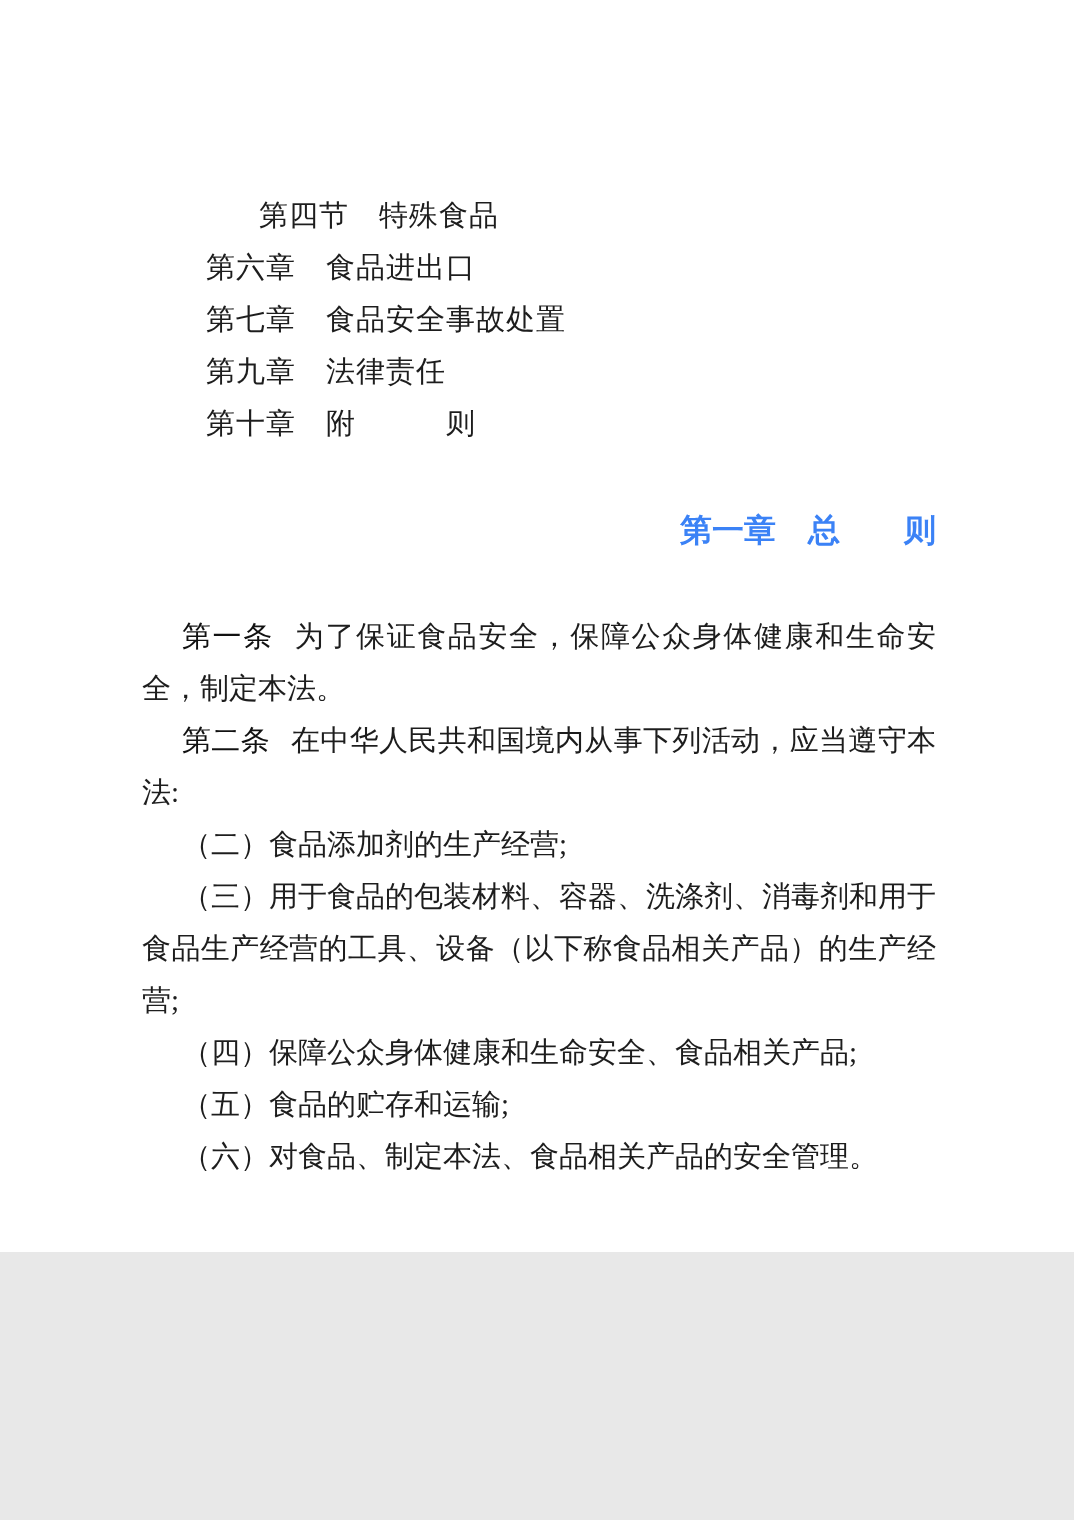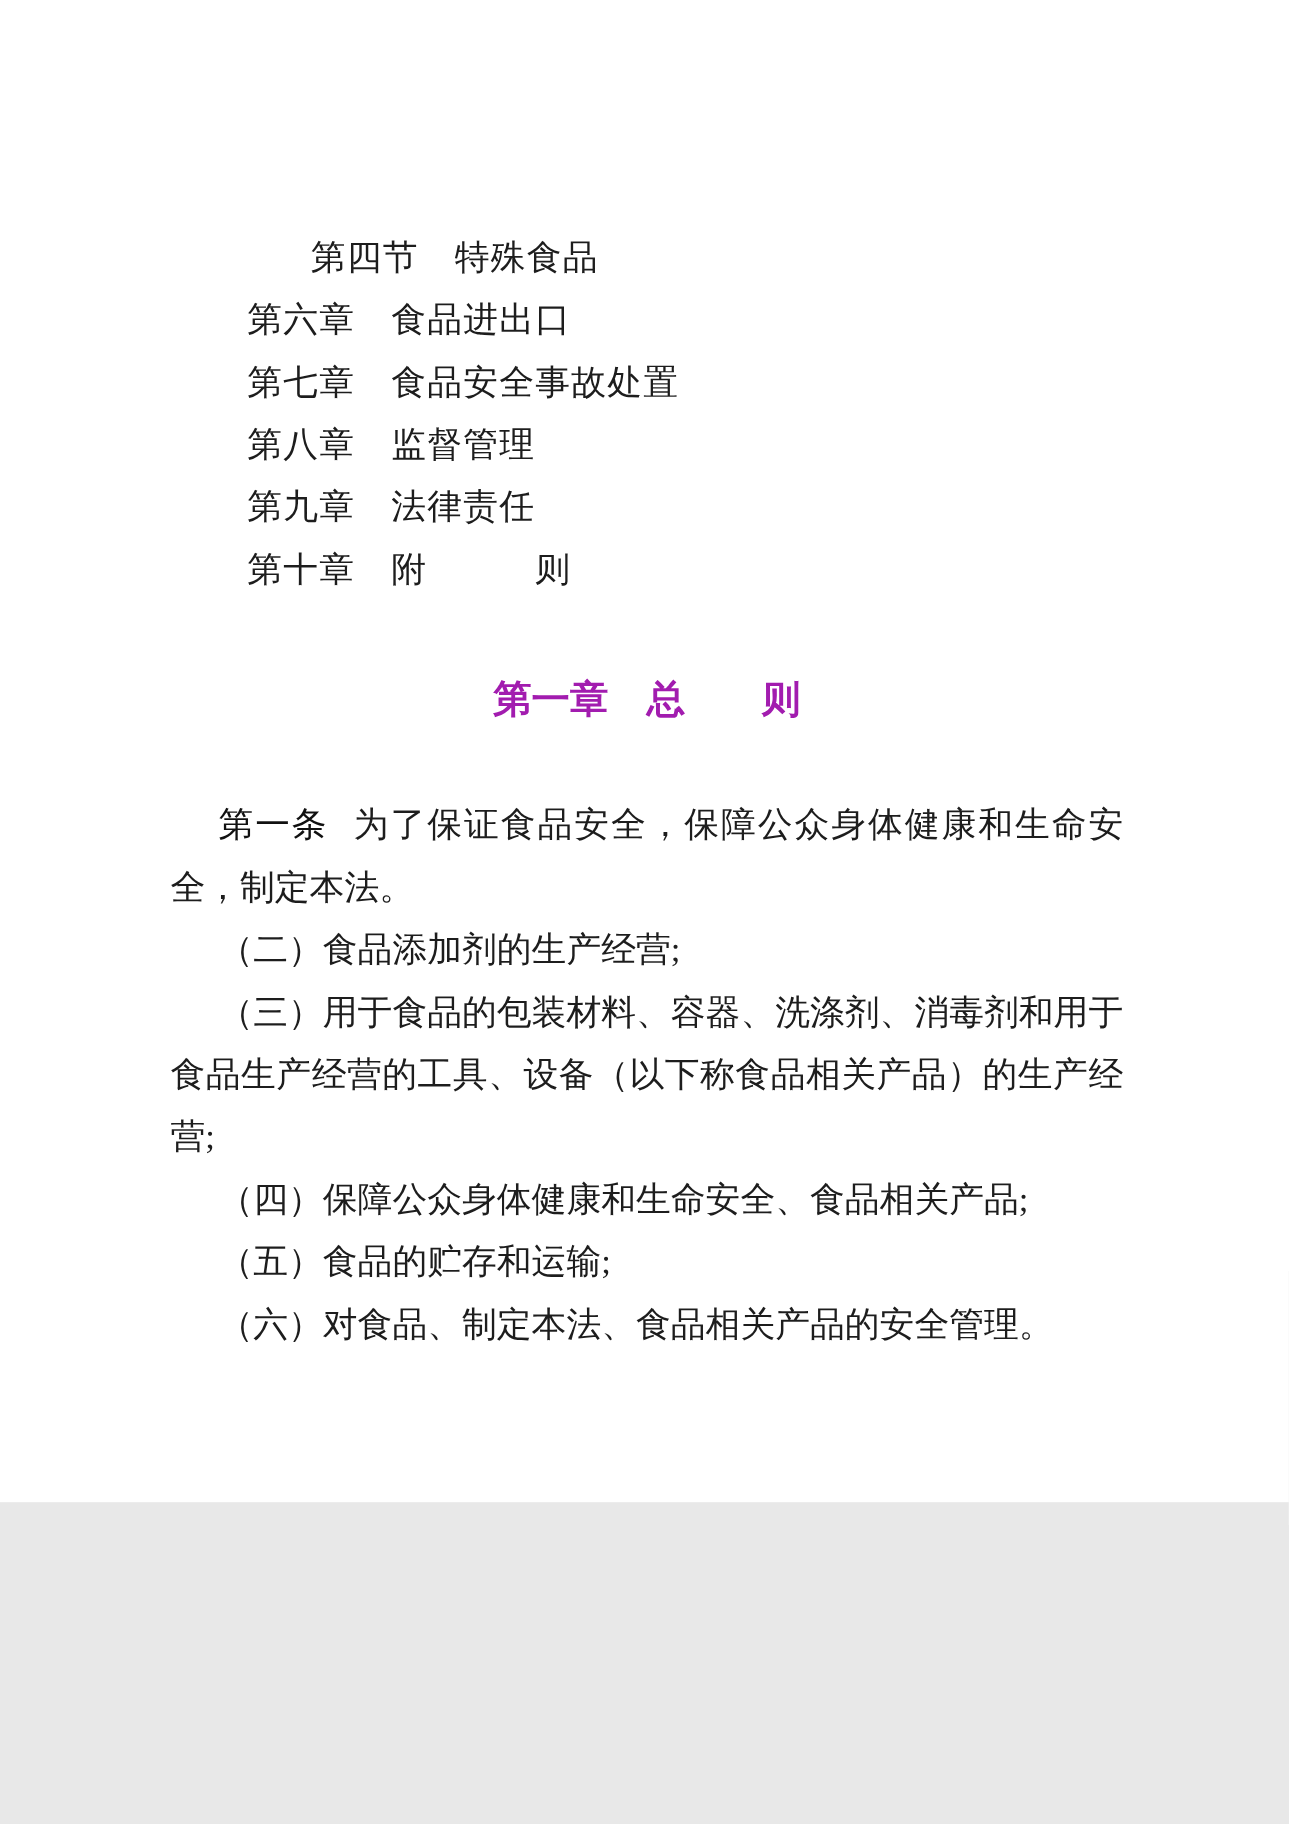--- a/index.html
+++ b/index.html
@@ -33,27 +33,27 @@
     letter-spacing: 1px;
   }
   .toc-line { white-space: pre; }
   .toc-section { padding-left: 117px; }
   .toc-chapter { padding-left: 64px; }
 
   
   .chapter-heading {
     margin-top: 55px;
     margin-bottom: 54px;
-    text-align: center;
+    text-align: right;
     font-family: "Liberation Sans", "DejaVu Sans", sans-serif;
     font-weight: 700;
     font-size: 32px;
     line-height: 52px;
     white-space: pre;
-    color: #a21caf;
+    color: #3b82f6;
   }
 
   
   .body-text {
     font-size: 29px;
     line-height: 52px;
   }
   .para {
     margin: 0;
     text-indent: 40px;
@@ -80,31 +80,31 @@
 </head>
 <body>
 
 <div class="page">
   <div class="doc">
 
     <div class="toc">
       <div class="toc-line toc-section">第四节　特殊食品</div>
       <div class="toc-line toc-chapter">第六章　食品进出口</div>
       <div class="toc-line toc-chapter">第七章　食品安全事故处置</div>
-      <div class="toc-line toc-chapter">第八章　监督管理</div>
       <div class="toc-line toc-chapter">第九章　法律责任</div>
       <div class="toc-line toc-chapter">第十章　附　　　则</div>
     </div>
 
     <div class="chapter-heading">第一章　总　　则</div>
 
     <div class="body-text">
 
       <p class="para"><span class="article-label">第一条</span><span>为了保证食品安全，保障公众身体健康和生命安全，制定本法。</span></p>
 
+      <p class="para"><span class="article-label">第二条</span><span>在中华人民共和国境内从事下列活动，应当遵守本法:</span></p>
 
       <p class="para">（二）食品添加剂的生产经营;</p>
       <p class="para">（三）用于食品的包装材料、容器、洗涤剂、消毒剂和用于食品生产经营的工具、设备（以下称食品相关产品）的生产经营;</p>
       <p class="para">（四）保障公众身体健康和生命安全、食品相关产品;</p>
       <p class="para">（五）食品的贮存和运输;</p>
       <p class="para">（六）对食品、制定本法、食品相关产品的安全管理。</p>
 
     </div>
   </div>
 

